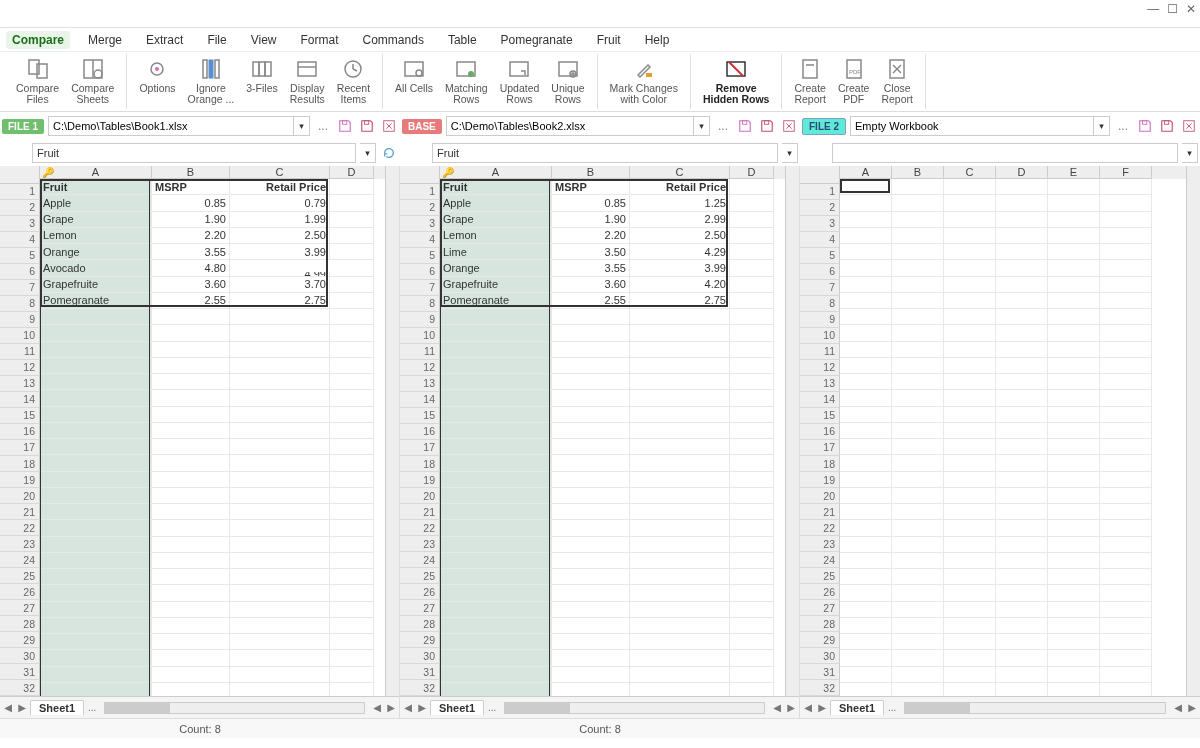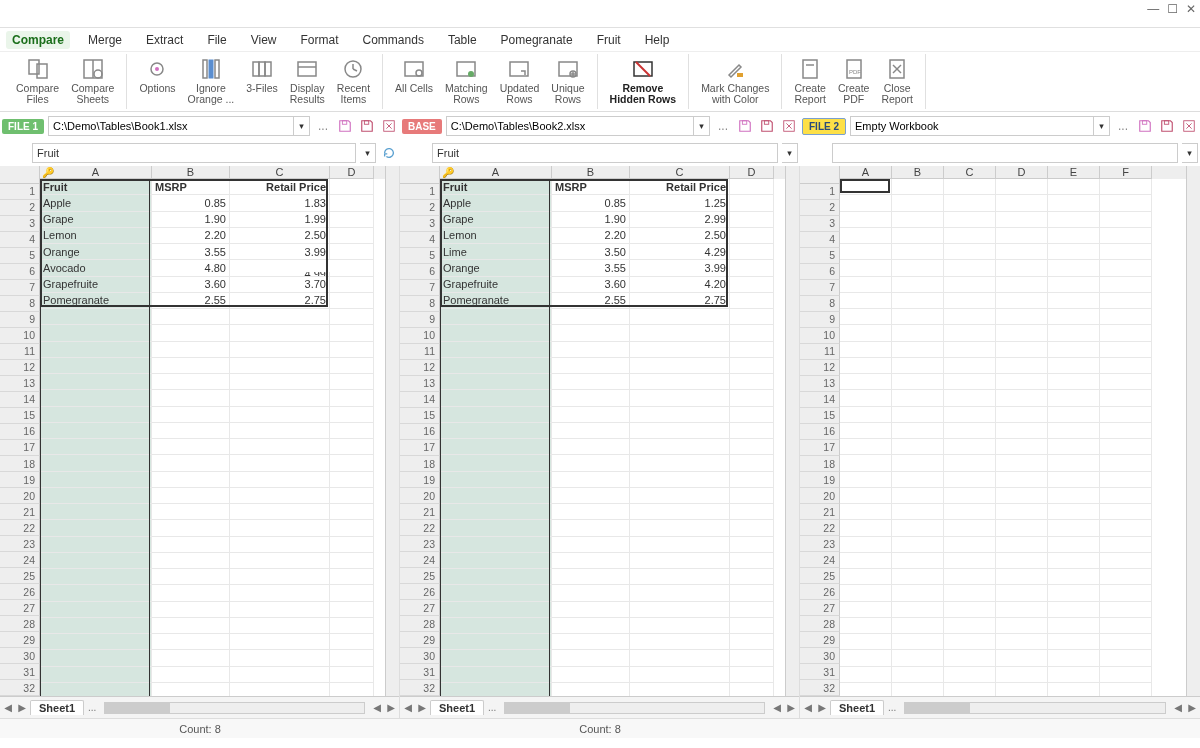--- a/index.html
+++ b/index.html
@@ -15,21 +15,21 @@
 .rgroup { display: flex; align-items: stretch; border-right: 1px solid #e0e0e0; padding: 0 6px; }
 .rbtn { display: flex; flex-direction: column; align-items: center; justify-content: flex-start; padding: 2px 6px; cursor: pointer; border-radius: 4px; }
 .ricon { width: 26px; height: 26px; display: flex; align-items: center; justify-content: center; margin-bottom: 1px; }
 .ricon svg { width: 24px; height: 24px; }
 .rlbl { font-size: 10.5px; line-height: 11px; text-align: center; color: #555; white-space: pre; }
 .pathbar-row { height: 28px; display: flex; align-items: center; }
 .pane-hdr { display: flex; align-items: center; gap: 4px; padding: 0 2px; }
 .badge { font-size: 10px; font-weight: 700; padding: 2px 6px; border-radius: 2px; color: #fff; }
 .badge.file1 { background: #6fbf6f; }
 .badge.base { background: #e77a7a; }
-.badge.file2 { background: #fde047; color:#2a4a7a; border:1px solid #7aa0d0;}
+.badge.file2 { background: #5eead4; color:#2a4a7a; border:1px solid #7aa0d0;}
 .pathinput { flex: 1; height: 20px; border: 1px solid #ccc; padding: 0 4px; font-size: 11px; background: #fff; }
 .ddbtn { width: 16px; height: 20px; border: 1px solid #ccc; border-left: none; display: flex; align-items: center; justify-content: center; font-size: 9px; cursor: pointer;}
 .ibtn { width: 18px; height: 18px; display: flex; align-items: center; justify-content: center; cursor: pointer; color:#888;}
 .ibtn svg{width:14px;height:14px;}
 .namebar-row { height: 26px; display: flex; align-items: center; }
 .namebox { flex: 1; height: 20px; border: 1px solid #ccc; padding: 0 4px; font-size: 11px; background: #fff; display:flex; align-items:center;}
 .nameval{flex:1;}
 .panes { display: flex; height: 552px; }
 .pane { display: flex; flex-direction: column; border-right: 1px solid #ddd; }
 .pane:last-child{border-right:none;}
@@ -200,38 +200,38 @@
           </svg>
         </div>
         <div class="rlbl">Unique
 Rows</div>
       </div>
     </div>
     <div class="rgroup">
       <div class="rbtn">
         <div class="ricon">
           <svg viewBox="0 0 24 24">
+            <path d="M6 18 L16 8 L18 10 L8 20 Z" stroke="#888" stroke-width="1.5" fill="none"></path>
+            <rect x="14" y="16" width="6" height="4" fill="#e0a030"></rect>
+          </svg>
+        </div>
+        <div class="rlbl">Mark Changes
+with Color</div>
+      </div>
+    </div>
+    <div class="rgroup">
+      <div class="rbtn">
+        <div class="ricon">
+          <svg viewBox="0 0 24 24">
             <rect x="3" y="5" width="18" height="14" stroke="#333" stroke-width="1.5" fill="none"></rect>
             <line x1="5" y1="5" x2="19" y2="19" stroke="#c33" stroke-width="2"></line>
           </svg>
         </div>
         <div class="rlbl" style="font-weight: 700; color: rgb(34, 34, 34);">Remove
 Hidden Rows</div>
-      </div>
-    </div>
-    <div class="rgroup">
-      <div class="rbtn">
-        <div class="ricon">
-          <svg viewBox="0 0 24 24">
-            <path d="M6 18 L16 8 L18 10 L8 20 Z" stroke="#888" stroke-width="1.5" fill="none"></path>
-            <rect x="14" y="16" width="6" height="4" fill="#e0a030"></rect>
-          </svg>
-        </div>
-        <div class="rlbl">Mark Changes
-with Color</div>
       </div>
     </div>
     <div class="rgroup">
       <div class="rbtn">
         <div class="ricon">
           <svg viewBox="0 0 24 24">
             <rect x="5" y="3" width="14" height="18" stroke="#888" stroke-width="1.5" fill="none"></rect>
             <line x1="8" y1="8" x2="16" y2="8" stroke="#888" stroke-width="1.5" fill="none"></line>
           </svg>
         </div>
@@ -423,21 +423,21 @@
           <div class="cells">
             <div class="cellrow">
               <div class="cell colA hdr" style="width: 112px;">Fruit</div>
               <div class="cell hdr" style="width: 78px;">MSRP</div>
               <div class="cell hdr r" style="width: 100px;">Retail Price</div>
               <div class="cell" style="width: 44px;"></div>
             </div>
             <div class="cellrow">
               <div class="cell colA" style="width: 112px;">Apple</div>
               <div class="cell r" style="width: 78px;">0.85</div>
-              <div class="cell r" style="width: 100px;">1.83</div>
+              <div class="cell r" style="width: 100px;">0.79</div>
               <div class="cell" style="width: 44px;"></div>
             </div>
             <div class="cellrow">
               <div class="cell colA" style="width: 112px;">Grape</div>
               <div class="cell r" style="width: 78px;">1.90</div>
               <div class="cell r" style="width: 100px;">1.99</div>
               <div class="cell" style="width: 44px;"></div>
             </div>
             <div class="cellrow">
               <div class="cell colA" style="width: 112px;">Lemon</div>

